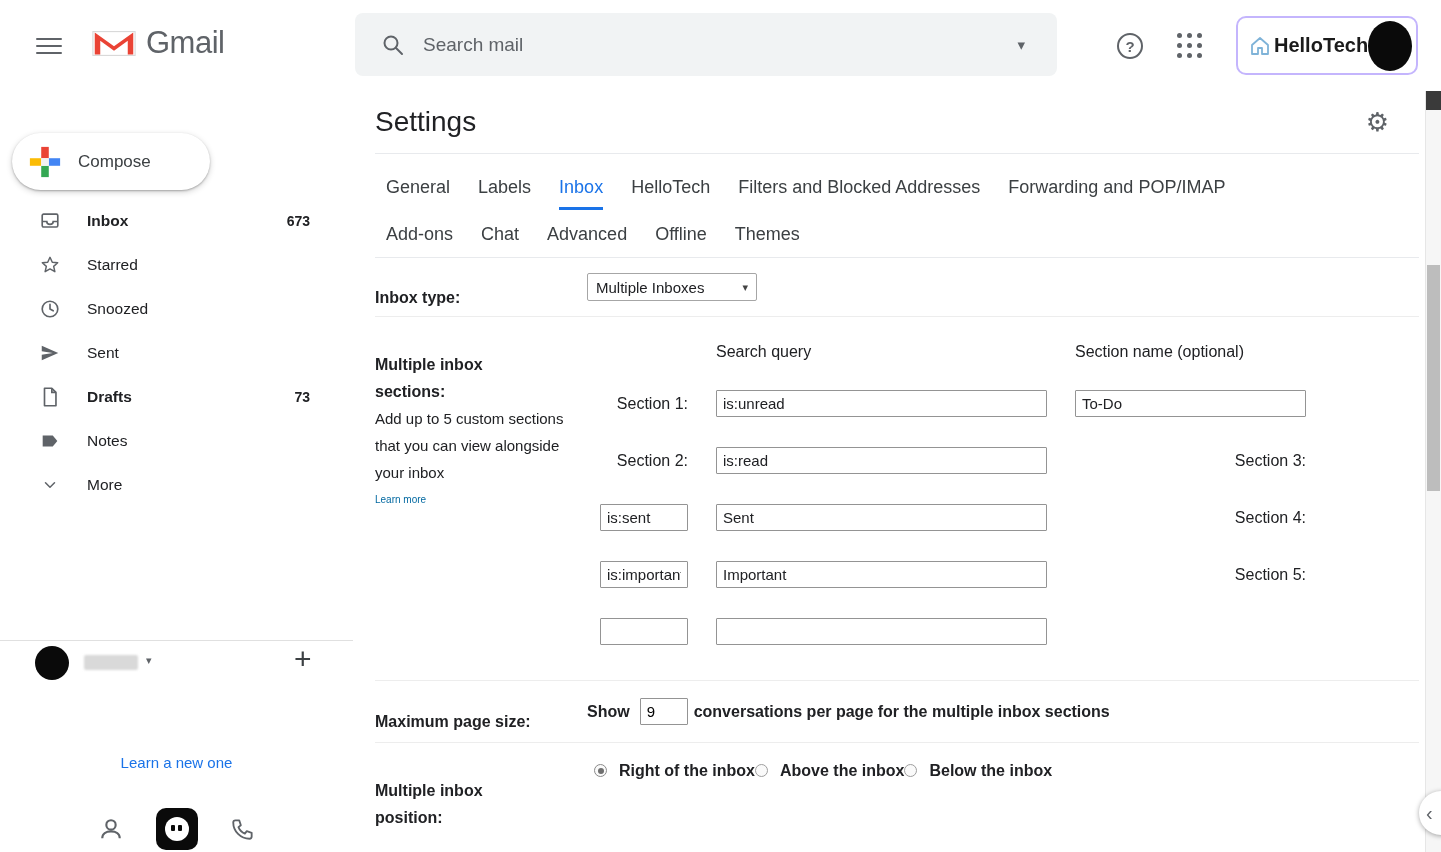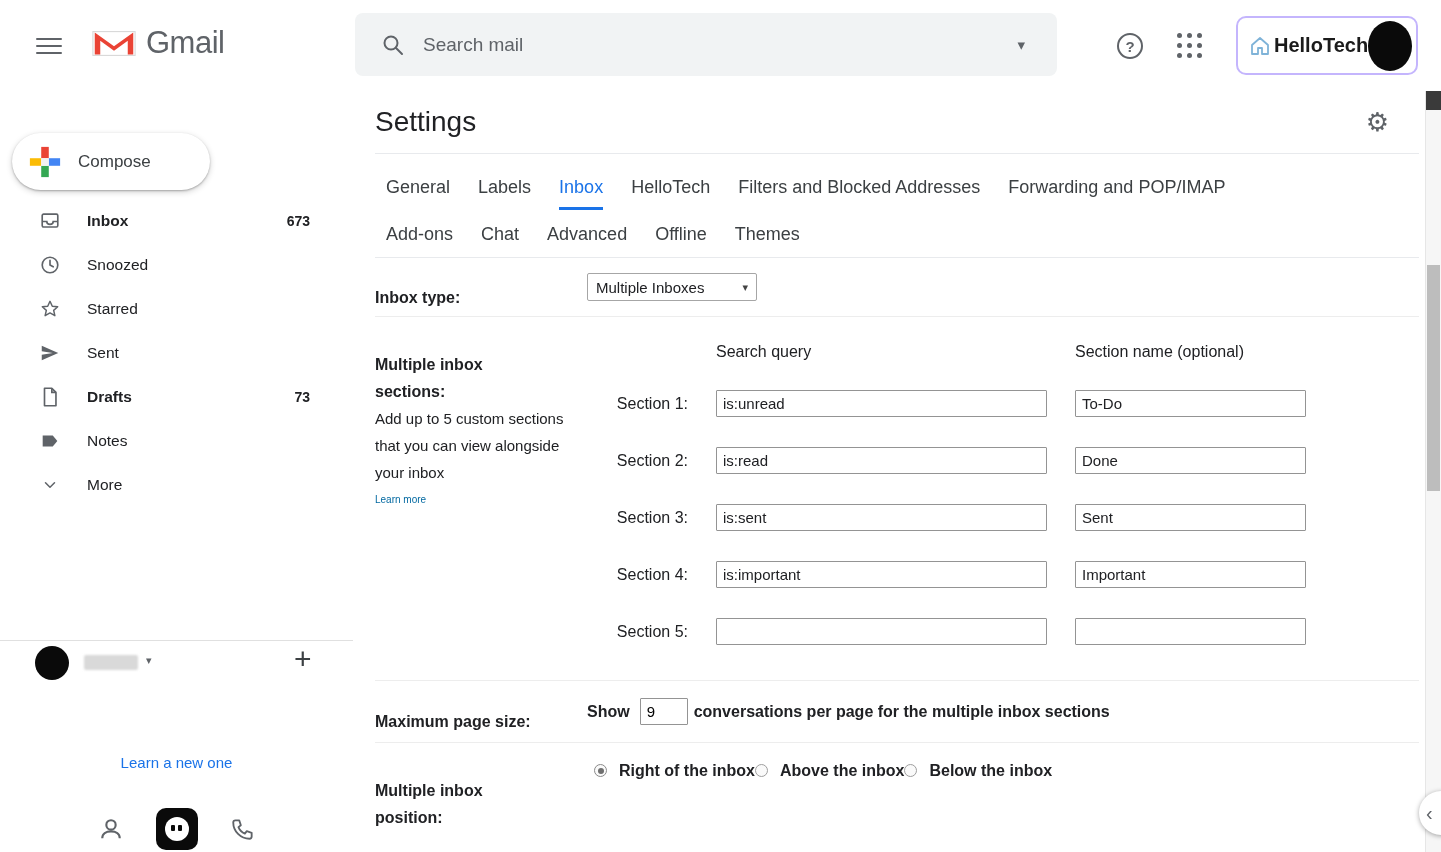--- a/index.html
+++ b/index.html
@@ -207,34 +207,34 @@
               <rect x="3.5" y="4.5" width="17" height="14" rx="1.5" fill="none" stroke="#5f6368" stroke-width="1.8"></rect>
               <path d="M3.5 12.5 h5 c0 2 1.4 3.2 3.5 3.2 s3.5-1.2 3.5-3.2 h5" fill="none" stroke="#5f6368" stroke-width="1.8"></path>
             </svg>
         </span>
         <span class="nav-label bold">Inbox</span>
         <span class="nav-count bold">673</span>
       </div>
       <div class="nav-item">
         <span class="nav-icon">
           <svg width="22" height="22" viewBox="0 0 24 24">
+              <path d="M12 3.6 L14.5 9 L20.4 9.6 L16 13.5 L17.3 19.3 L12 16.3 L6.7 19.3 L8 13.5 L3.6 9.6 L9.5 9 Z" fill="none" stroke="#5f6368" stroke-width="1.6" stroke-linejoin="round"></path>
+            </svg>
+        </span>
+        <span class="nav-label">Starred</span>
+        <span class="nav-count"></span>
+      </div>
+      <div class="nav-item">
+        <span class="nav-icon">
+          <svg width="22" height="22" viewBox="0 0 24 24">
               <circle cx="12" cy="12" r="8.5" fill="none" stroke="#5f6368" stroke-width="1.8"></circle>
               <path d="M12 7 v5 l3.5 2" fill="none" stroke="#5f6368" stroke-width="1.8" stroke-linecap="round"></path>
             </svg>
         </span>
         <span class="nav-label">Snoozed</span>
-        <span class="nav-count"></span>
-      </div>
-      <div class="nav-item">
-        <span class="nav-icon">
-          <svg width="22" height="22" viewBox="0 0 24 24">
-              <path d="M12 3.6 L14.5 9 L20.4 9.6 L16 13.5 L17.3 19.3 L12 16.3 L6.7 19.3 L8 13.5 L3.6 9.6 L9.5 9 Z" fill="none" stroke="#5f6368" stroke-width="1.6" stroke-linejoin="round"></path>
-            </svg>
-        </span>
-        <span class="nav-label">Starred</span>
         <span class="nav-count"></span>
       </div>
       <div class="nav-item">
         <span class="nav-icon">
           <svg width="22" height="22" viewBox="0 0 24 24">
               <path d="M3 20 L21 12 L3 4 L3 10 L15 12 L3 14 Z" fill="#5f6368"></path>
             </svg>
         </span>
         <span class="nav-label">Sent</span>
         <span class="nav-count"></span>
@@ -351,23 +351,20 @@
         <div class="sg-cell">
             <input type="text" value="is:unread" style="">
           </div>
         <div class="sg-cell">
             <input type="text" value="To-Do" style="">
           </div>
 
         <div class="sg-row-label">Section 2:</div>
         <div class="sg-cell">
             <input type="text" value="is:read" style="">
-          </div>
-        <div class="sg-cell">
-            <input type="text" value="Done" style="">
           </div>
 
         <div class="sg-row-label">Section 3:</div>
         <div class="sg-cell">
             <input type="text" value="is:sent" style="">
           </div>
         <div class="sg-cell">
             <input type="text" value="Sent" style="">
           </div>
 

